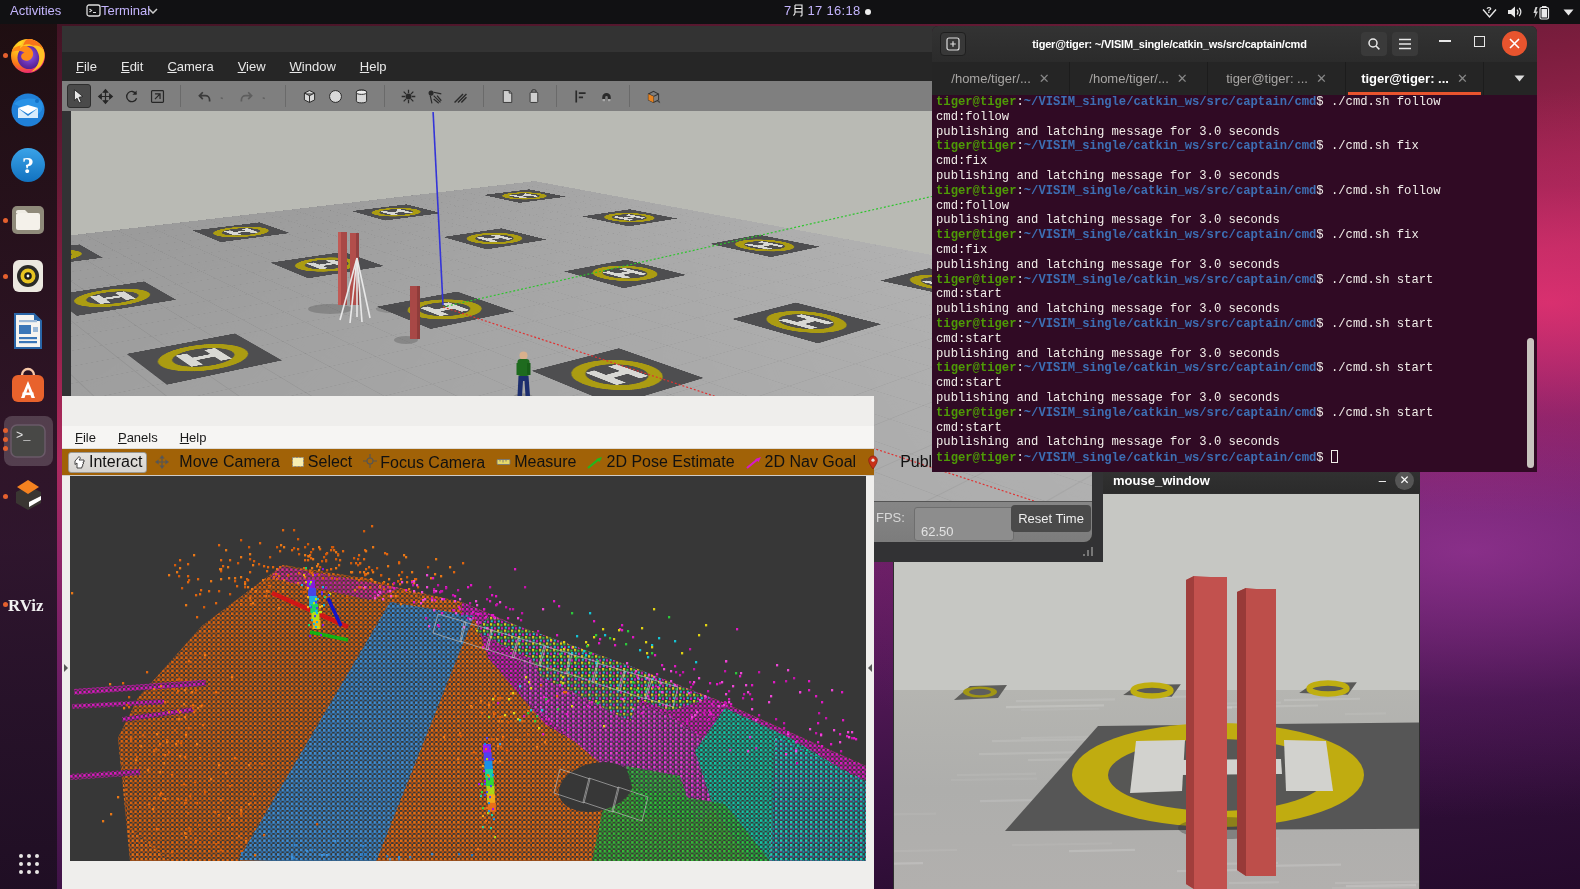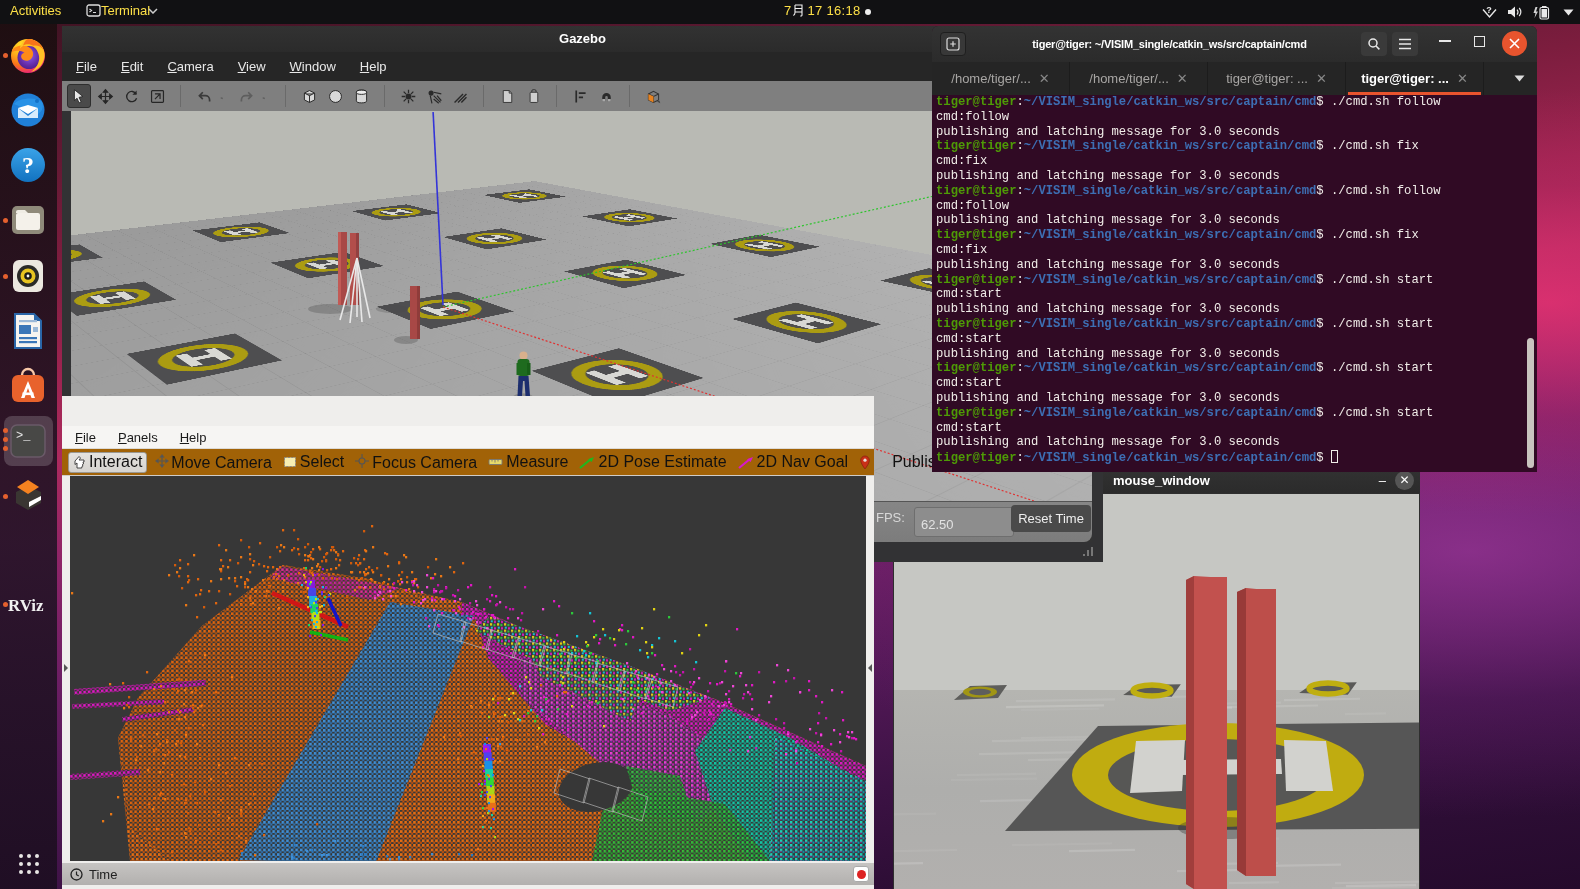--- a/index.html
+++ b/index.html
@@ -2,21 +2,21 @@
 <html><head><meta charset="utf-8">
 <style>
 *{margin:0;padding:0;box-sizing:border-box}
 html,body{width:1580px;height:889px;overflow:hidden;font-family:"Liberation Sans",sans-serif}
 body{position:relative;background:
  radial-gradient(38% 24% at 98% 34%, rgba(232,50,114,.8) 0%, rgba(195,40,102,.33) 55%, rgba(120,25,80,0) 100%),
  radial-gradient(46% 30% at 93% 62%, rgba(152,54,152,.75) 0%, rgba(112,36,122,.3) 55%, rgba(60,18,70,0) 100%),
  linear-gradient(172deg,#3a1220 0%,#5a1830 12%,#7c1d3e 24%,#9c2450 34%,#ac2a5e 42%,#8c2468 52%,#6c1e64 62%,#521856 72%,#3c1244 82%,#2c0d34 92%,#250a2c 100%);}
 .abs{position:absolute}
 
-#topbar{position:absolute;left:0;top:0;width:1580px;height:24px;background:#111113;color:#fde047;font-size:13px;z-index:50}
+#topbar{position:absolute;left:0;top:0;width:1580px;height:24px;background:#111113;color:#c4b5fd;font-size:13px;z-index:50}
 #topbar .act{position:absolute;left:10px;top:3px}
 #topbar .appmenu{position:absolute;left:86px;top:3px;display:flex;align-items:center;}
 #topbar .clock{position:absolute;left:784px;top:3px;letter-spacing:.3px}
 #topbar .noti{position:absolute;left:865px;top:9px;width:6px;height:6px;border-radius:50%;background:#eee}
 #topbar .tray{position:absolute;right:6px;top:2px;display:flex;align-items:center;gap:9px;height:20px}
 
 #dock{position:absolute;left:0;top:24px;width:57px;height:865px;background:linear-gradient(180deg,rgba(28,14,16,.92),rgba(38,20,40,.92) 60%,rgba(30,14,34,.95));z-index:40}
 .dicon{position:absolute;left:8px;width:40px;height:40px}
 .ddot{position:absolute;left:3px;width:5px;height:5px;border-radius:50%;background:#e4602e}
 
@@ -198,21 +198,20 @@
         <circle cx="4" cy="12" r="2" fill="#e8e6e4"></circle>
         <circle cx="12" cy="12" r="2" fill="#e8e6e4"></circle>
         <circle cx="20" cy="12" r="2" fill="#e8e6e4"></circle>
         <circle cx="4" cy="20" r="2" fill="#e8e6e4"></circle>
         <circle cx="12" cy="20" r="2" fill="#e8e6e4"></circle>
         <circle cx="20" cy="20" r="2" fill="#e8e6e4"></circle>
       </svg></span>
   </div>
 
 <div id="gazebo">
-  <div id="gz-title" class="titlebar">Gazebo</div>
   <div id="gz-menu">
       <span><u>F</u>ile</span>
       <span><u>E</u>dit</span>
       <span><u>C</u>amera</span>
       <span><u>V</u>iew</span>
       <span><u>W</u>indow</span>
       <span><u>H</u>elp</span>
     </div>
   <div id="gz-tools">
       <span style="display:inline-flex;width:24px;height:24px;align-items:center;justify-content:center;background:#4a4a4a;border:1px solid #2e2e2e;border-radius:3px;">
@@ -436,21 +435,21 @@
 <circle cx="461.5" cy="243.5" r="4" fill="#d9b08c"></circle>
 <rect x="455.5" y="247" width="12" height="17" rx="3" fill="#1e6b1e"></rect>
 <rect x="454.5" y="251" width="3.5" height="12" fill="#1e6b1e"></rect>
 <rect x="465" y="251" width="3.5" height="12" fill="#175e17"></rect>
 <path d="M456.5 264 L455.5 284 L460 284 L461 269 L462.5 269 L463.5 284 L468 284 L466.5 264 Z" fill="#1d2e6e"></path>
 </g>
       </svg>
   </div>
   <div id="gz-panel">
       <span style="position:absolute;left:805px;top:8px;color:#d8d8d8;font-size:13px">FPS: </span>
-<span style="position:absolute;left:843px;top:5px;width:100px;height:30px;background:#8d8d8d;border:1px solid #6e6e6e;border-radius:3px;color:#e2e2e2;font-size:13px;padding:9px 6px">62.50</span>
+<span style="position:absolute;left:843px;top:5px;width:100px;height:22px;background:#8d8d8d;border:1px solid #6e6e6e;border-radius:3px;color:#e2e2e2;font-size:13px;padding:16px 6px">62.50</span>
 <span style="position:absolute;left:940px;top:3px;width:80px;height:27px;background:#4a4a4a;border-radius:4px;color:#eee;font-size:13px;text-align:center;line-height:27px">Reset Time</span>
     </div>
   <div id="gz-frame-l"></div>
     <div id="gz-frame-r"></div>
     <div id="gz-frame-b">
       <svg width="14" height="12" viewBox="0 0 14 12" style="position:absolute;right:8px;top:4px">
         <rect x="2" y="8" width="2" height="2" fill="#777"></rect>
         <rect x="6" y="4" width="2" height="6" fill="#777"></rect>
         <rect x="10" y="1" width="2" height="9" fill="#777"></rect>
       </svg>
@@ -543,21 +542,21 @@
       <span><u>P</u>anels</span>
       <span><u>H</u>elp</span>
     </div>
   <div id="rv-tools">
       <span style="display:inline-flex;align-items:center;gap:3px;padding:2px 4px 2px 3px;border:1px solid #9a9892;background:linear-gradient(180deg,#e4e2de,#d6d4d0);border-radius:3px;margin-left:6px;height:21px">
         <svg width="14" height="14" viewBox="0 0 14 14">
           <path d="M5 13V8L3 9.5V6l4-4.5L8.5 3 7 5h5v2h-1l.5 2-1 .5.3 1.7-1 .5V13z" fill="#fff" stroke="#333" stroke-width="0.9"></path>
         </svg>
         <span>Interact</span>
       </span>
-      <span style="display:inline-flex;align-items:flex-start;gap:2px;padding:2px 3px;margin-left:5px;height:21px">
+      <span style="display:inline-flex;align-items:center;gap:10px;padding:2px 3px;margin-left:5px;height:21px">
         <svg width="14" height="14" viewBox="0 0 14 14">
           <g stroke="#555" stroke-width="1.1" fill="#bbb">
             <path d="M7 1v12M1 7h12M7 1l-1.5 2h3zM7 13l-1.5-2h3zM1 7l2-1.5v3zM13 7l-2-1.5v3z"></path>
           </g>
         </svg>
         <span>Move Camera</span>
       </span>
       <span style="width:11px"></span>
       <span style="display:inline-flex;align-items:center;gap:3px;padding:2px 3px;margin-left:5px;height:21px">
         <svg width="14" height="14" viewBox="0 0 14 14">
@@ -1586,28 +1585,20 @@
           <rect x="412" y="289" width="2" height="2.2" fill="#f0a818"></rect>
         </g>
       </svg>
     </div>
   <svg width="6" height="10" viewBox="0 0 6 10" style="position:absolute;left:1px;top:267px">
       <path d="M1 1l4 4-4 4z" fill="#555"></path>
     </svg>
  <svg width="6" height="10" viewBox="0 0 6 10" style="position:absolute;right:1px;top:267px">
       <path d="M5 1L1 5l4 4z" fill="#555"></path>
     </svg>
- <div id="rv-time"><svg width="13" height="13" viewBox="0 0 13 13">
-        <circle cx="6.5" cy="6.5" r="5.5" fill="none" stroke="#222" stroke-width="1.3"></circle>
-        <path d="M6.5 3.5v3.2l2.2 1.2" stroke="#222" stroke-width="1.2" fill="none"></path>
-      </svg> Time
-   <span style="position:absolute;right:5px;top:3px;width:16px;height:16px;background:#fff;border:1px solid #aaa;border-radius:3px">
-        <span style="position:absolute;left:2.5px;top:2.5px;width:9px;height:9px;border-radius:50%;background:#d22"></span>
-      </span>
-  </div>
 </div>
 
 <div id="term">
   <div id="t-title">
       <div class="tt">tiger@tiger: ~/VISIM_single/catkin_ws/src/captain/cmd</div>
   <span style="position:absolute;left:8px;top:6px;width:26px;height:24px;border:1px solid #1f1f1f;border-radius:4px;background:#383838"><svg width="14" height="14" viewBox="0 0 14 14" style="margin:4px 0 0 5px">
           <rect x="1" y="1" width="12" height="12" rx="2" fill="none" stroke="#ddd" stroke-width="1.2"></rect>
           <path d="M7 4.2v5.6M4.2 7h5.6" stroke="#ddd" stroke-width="1.2"></path>
         </svg></span>
   <span style="position:absolute;right:150px;top:6px;width:26px;height:24px;border-radius:4px;background:#3a3a3a"><svg width="14" height="14" viewBox="0 0 14 14" style="margin:5px 0 0 6px">

